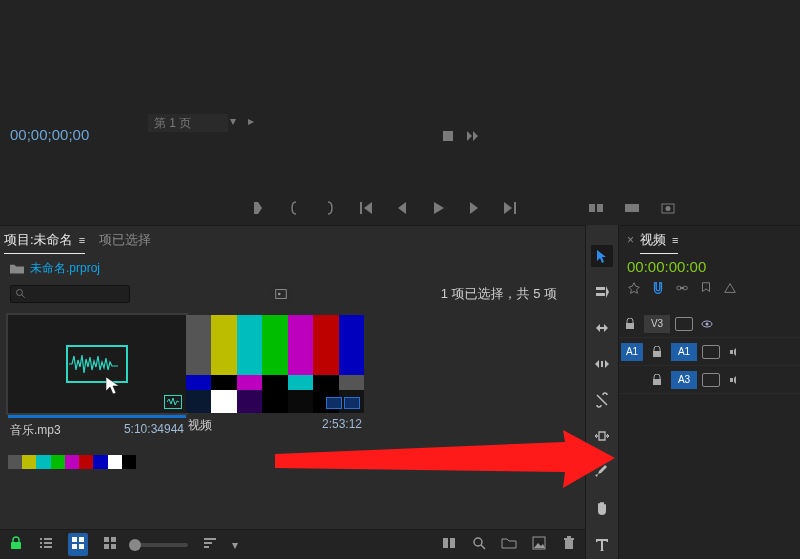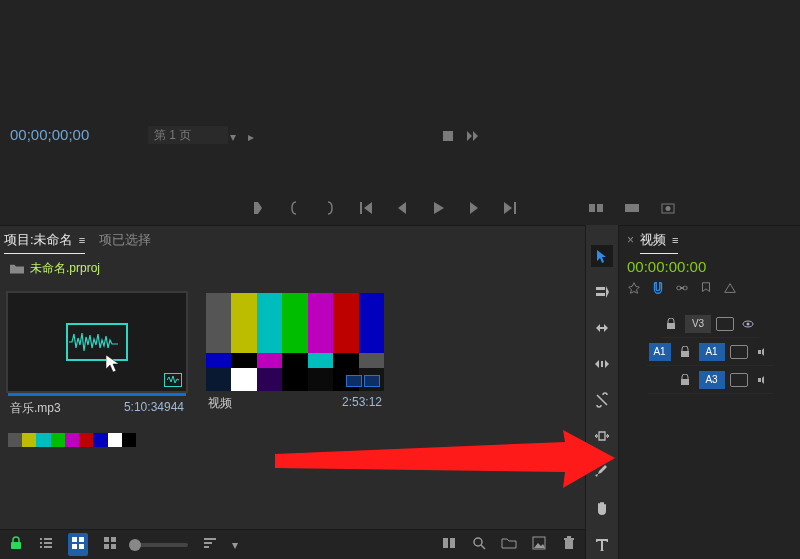--- a/index.html
+++ b/index.html
@@ -2,46 +2,46 @@
 <html><head>
 <meta charset="utf-8">
 <style>
   * { box-sizing: border-box; margin: 0; padding: 0; }
   html, body { width: 800px; height: 559px; overflow: hidden; background: #232323; font-family: "Segoe UI", Arial, sans-serif; color: #c8c8c8; font-size: 12px; }
   .app { display: flex; flex-direction: column; width: 800px; height: 559px; }
 
   
   .viewer { flex: 0 0 225px; background: #232323; position: relative; }
   .viewer-tc { position: absolute; left: 10px; top: 126px; font-size: 15px; color: #6da6d8; }
-  .viewer-page { position: absolute; left: 148px; top: 126px; display: flex; align-items: flex-end; }
+  .viewer-page { position: absolute; left: 148px; top: 114px; display: flex; align-items: flex-start; }
   .viewer-page-sel { background: #2a2a2a; height: 18px; width: 80px; display: flex; align-items: center; padding: 0 6px; color: #7a7a7a; font-size: 12px; }
   .viewer-page-chevron { width: 10px; display:flex; align-items:center; justify-content:center; color:#7a7a7a; }
   .viewer-playhead-icons { position: absolute; right: 320px; top: 128px; display:flex; gap:8px; color:#7a7a7a; }
   .viewer-playhead-icons span, .transport span { width:16px; height:16px; display:inline-flex; align-items:center; justify-content:center; }
   .transport { position: absolute; left: 250px; top: 200px; display: flex; gap: 20px; color: #7a7a7a; align-items: center; }
   .transport svg { width: 16px; height: 16px; fill: #7a7a7a; }
 
   
   .lower { flex: 1 1 auto; display: flex; flex-direction: row; }
 
   
   .project { flex: 0 0 585px; background: #2b2b2b; display: flex; flex-direction: column; border-top: 1px solid #1a1a1a; position: relative; }
   .project-tabs { display: flex; align-items: center; height: 28px; padding: 0 4px; gap: 14px; }
   .tab { font-size: 13px; color: #888; padding: 4px 0; display:flex; align-items:center; gap:6px;}
   .tab.active { color: #e8e8e8; border-bottom: 1px solid #e8e8e8; align-items: center; }
   .tab .hambr { font-size: 11px; }
-  .proj-file { display:flex; align-items:center; gap:6px; padding: 6px 10px; color:#bef264; }
+  .proj-file { display:flex; align-items:center; gap:6px; padding: 6px 10px; color:#0ea5e9; }
   .folder-icon { width:14px;height:12px; display:inline-block; }
   .search-row { display:flex; align-items:center; padding: 2px 10px; gap: 140px;}
   .search { background:#1f1f1f; border:1px solid #111; border-radius:2px; height:18px; width:120px; display:flex; align-items:center; padding:0 4px; color:#888; }
   .search svg { width:12px; height:12px; fill:#888 }
   .filter-icon { width:22px; height:18px; background:#2a2a2a; display:flex; align-items:center; justify-content:center; }
   .sel-text { margin-left:auto; color:#ccc; padding-right:18px; font-size:13px; }
 
-  .bins { display:flex; gap:20px; padding: 10px 8px; }
+  .bins { display:flex; gap:0; padding: 10px 8px; }
   .bin { width:178px; display:flex; flex-direction:column; }
   .thumb { height:98px; background:#1b1b1b; position:relative; display:flex; align-items:center; justify-content:center; overflow:hidden; }
   .bin.selected .thumb { outline: 2px solid #3a3a3a; }
   .bin-scrub { height:3px; background:#1070d0; margin-top:2px; }
   .bin-row { display:flex; justify-content:space-between; padding:4px 2px; font-size:12px; color:#ccc; }
   .bin-row .dur { color:#9cb9d6; }
   .badge { position:absolute; right:4px; bottom:4px; width:18px; height:14px; border:1px solid #2cd8c4; display:flex; align-items:center; justify-content:center; }
   .badges-v { position:absolute; right:4px; bottom:4px; display:flex; gap:2px; }
   .badges-v .sq { width:16px; height:12px; background:#0d2f66; border:1px solid #2b6fd2; }
   .audio-wave { width:62px; height:38px; border:2px solid #2cd8c4; display:flex; align-items:center; justify-content:center; }
@@ -75,21 +75,21 @@
   .toolstrip svg { width:16px; height:16px; fill:#bbb }
   .toolstrip .tool.active svg { fill:#2d8ceb }
 
   
   .timeline { flex:1 1 auto; background:#232323; display:flex; flex-direction:column; border-top:1px solid #1a1a1a; position:relative; }
   .tl-tabs { height:28px; display:flex; align-items:center; padding:0 8px; gap:6px; }
   .tl-tc { color:#84cc16; font-size:15px; padding:4px 8px; }
   .tl-icons { display:flex; gap:10px; padding:2px 8px; align-items:center; }
   .tl-icons svg { width:14px; height:14px; fill:#888 }
   .tl-icons .active svg { fill:#2d8ceb }
-  .tracks { margin-top:10px; display:flex; flex-direction:column;align-items:center; }
+  .tracks { margin-top:10px; display:flex; flex-direction:column; }
   .track { height:28px; display:flex; align-items:center; gap:5px; padding:0 2px; border-bottom:1px solid #2a2a2a; }
   .track .tog { width:18px;height:16px;display:flex;align-items:center;justify-content:center; }
   .track .tog svg{width:12px;height:12px;fill:#aaa}
   .track .lbl { width:26px;height:18px; display:flex;align-items:center;justify-content:center; font-size:10px; background:#3a3a3a; color:#ccc; }
   .track .lbl.on { background:#1e5fa8; color:#fff }
   .track .patch { width:22px;height:18px;background:#1e5fa8;color:#fff;display:flex;align-items:center;justify-content:center;font-size:10px }
   .track .sqicon { width:18px;height:14px;border:1px solid #888;border-radius:2px }
   .track .eye svg{fill:#aac}
 
   
@@ -198,20 +198,36 @@
           </div>
         <div class="tab">
             <span>项已选择</span>
           </div>
       </div>
       <div class="proj-file">
         <span class="folder-icon"><svg viewBox="0 0 16 12">
               <path d="M0 2h5l2 2h9v8H0z" fill="#888"></path>
             </svg></span>
         <span>未命名.prproj</span>
+      </div>
+      <div class="search-row">
+        <div class="search">
+          <svg viewBox="0 0 16 16">
+              <circle cx="6" cy="6" r="4" fill="none" stroke="#888"></circle>
+              <path d="M9 9l4 4" stroke="#888"></path>
+            </svg>
+          <input type="text" style="background: none; border: none; outline: none; width: 90px; color: rgb(204, 204, 204);" placeholder="">
+        </div>
+        <div class="filter-icon">
+            <svg viewBox="0 0 16 16" width="14" height="14">
+              <rect x="2" y="3" width="12" height="10" fill="none" stroke="#999"></rect>
+              <circle cx="6" cy="8" r="1.5" fill="#999"></circle>
+            </svg>
+          </div>
+        <div class="sel-text">1 项已选择，共 5 项</div>
       </div>
 
       <div class="bins">
 
         <div class="bin selected">
           <div class="thumb">
             <div class="audio-wave">
               <svg viewBox="0 0 56 28">
                   <path d="M0 14h3l2-8 2 14 2-10 2 7 2-12 2 18 2-14 2 8 2-10 2 13 2-9 2 6 2-11 2 14 2-8 2 6 2-10 2 12 2-8 2 4h6" fill="none" stroke="#2cd8c4" stroke-width="1.2"></path>
                 </svg>

